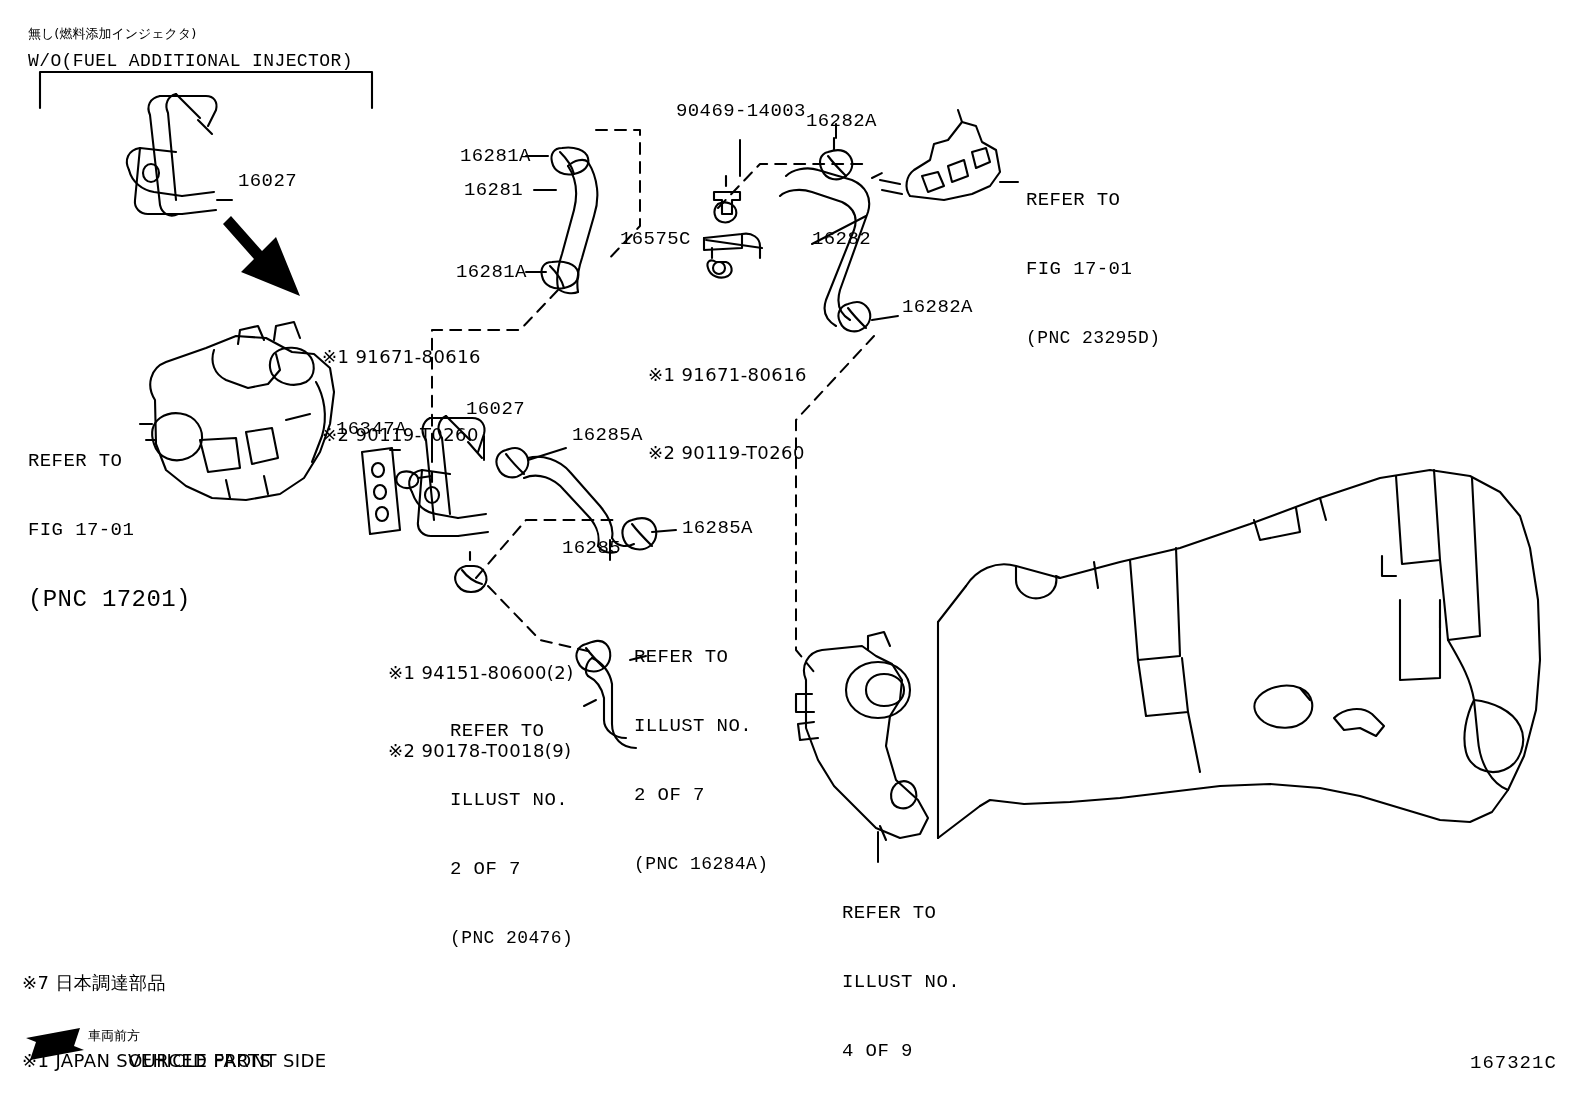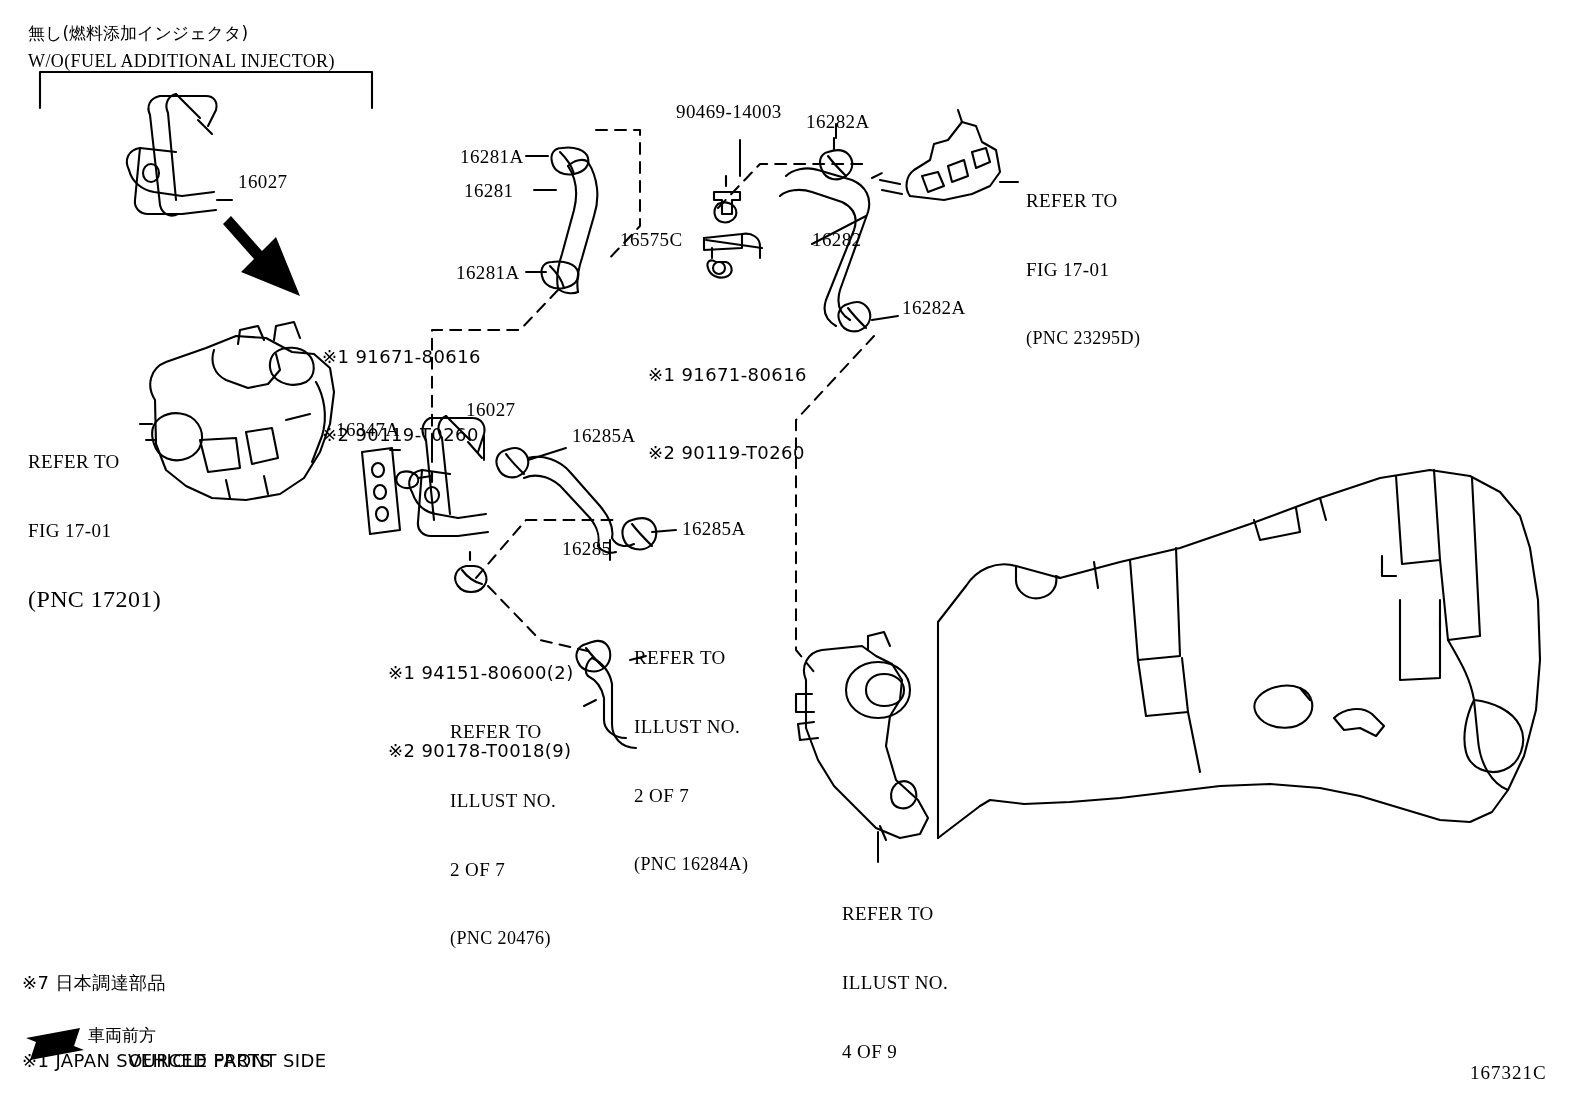--- a/index.html
+++ b/index.html
@@ -19,47 +19,46 @@
   svg.art {
     position: absolute;
     left: 0;
     top: 0;
     width: 1592px;
     height: 1099px;
   }
   .lbl {
     position: absolute;
     white-space: pre;
-    font-family: Liberation Serif, serif;
+    font-family: Liberation Mono, monospace;
     font-size: 19px;
     line-height: 23px;
     letter-spacing: 0.4px;
     color: #000;
   }
   .jp {
     font-family: "DejaVu Sans", sans-serif;
-    font-size: 17px;
+    font-size: 13px;
     letter-spacing: 0px;
   }
   .code {
     font-size: 19px;
   }
   .footer-note {
     font-size: 19px;
     line-height: 26px;
   }
   .mixed {
     font-family: "DejaVu Sans", sans-serif;
     font-size: 18px;
     line-height: 26px;
   }
   .id-tag {
     font-size: 19px;
     letter-spacing: 1px;
-    margin-top: 9px;
   }
 </style>
 </head>
 <body>
 
 <div id="page">
 
   <svg class="art" viewBox="0 0 1592 1099">
     <g fill="none" stroke="#000" stroke-width="2.1" stroke-linecap="round" stroke-linejoin="round">
 

